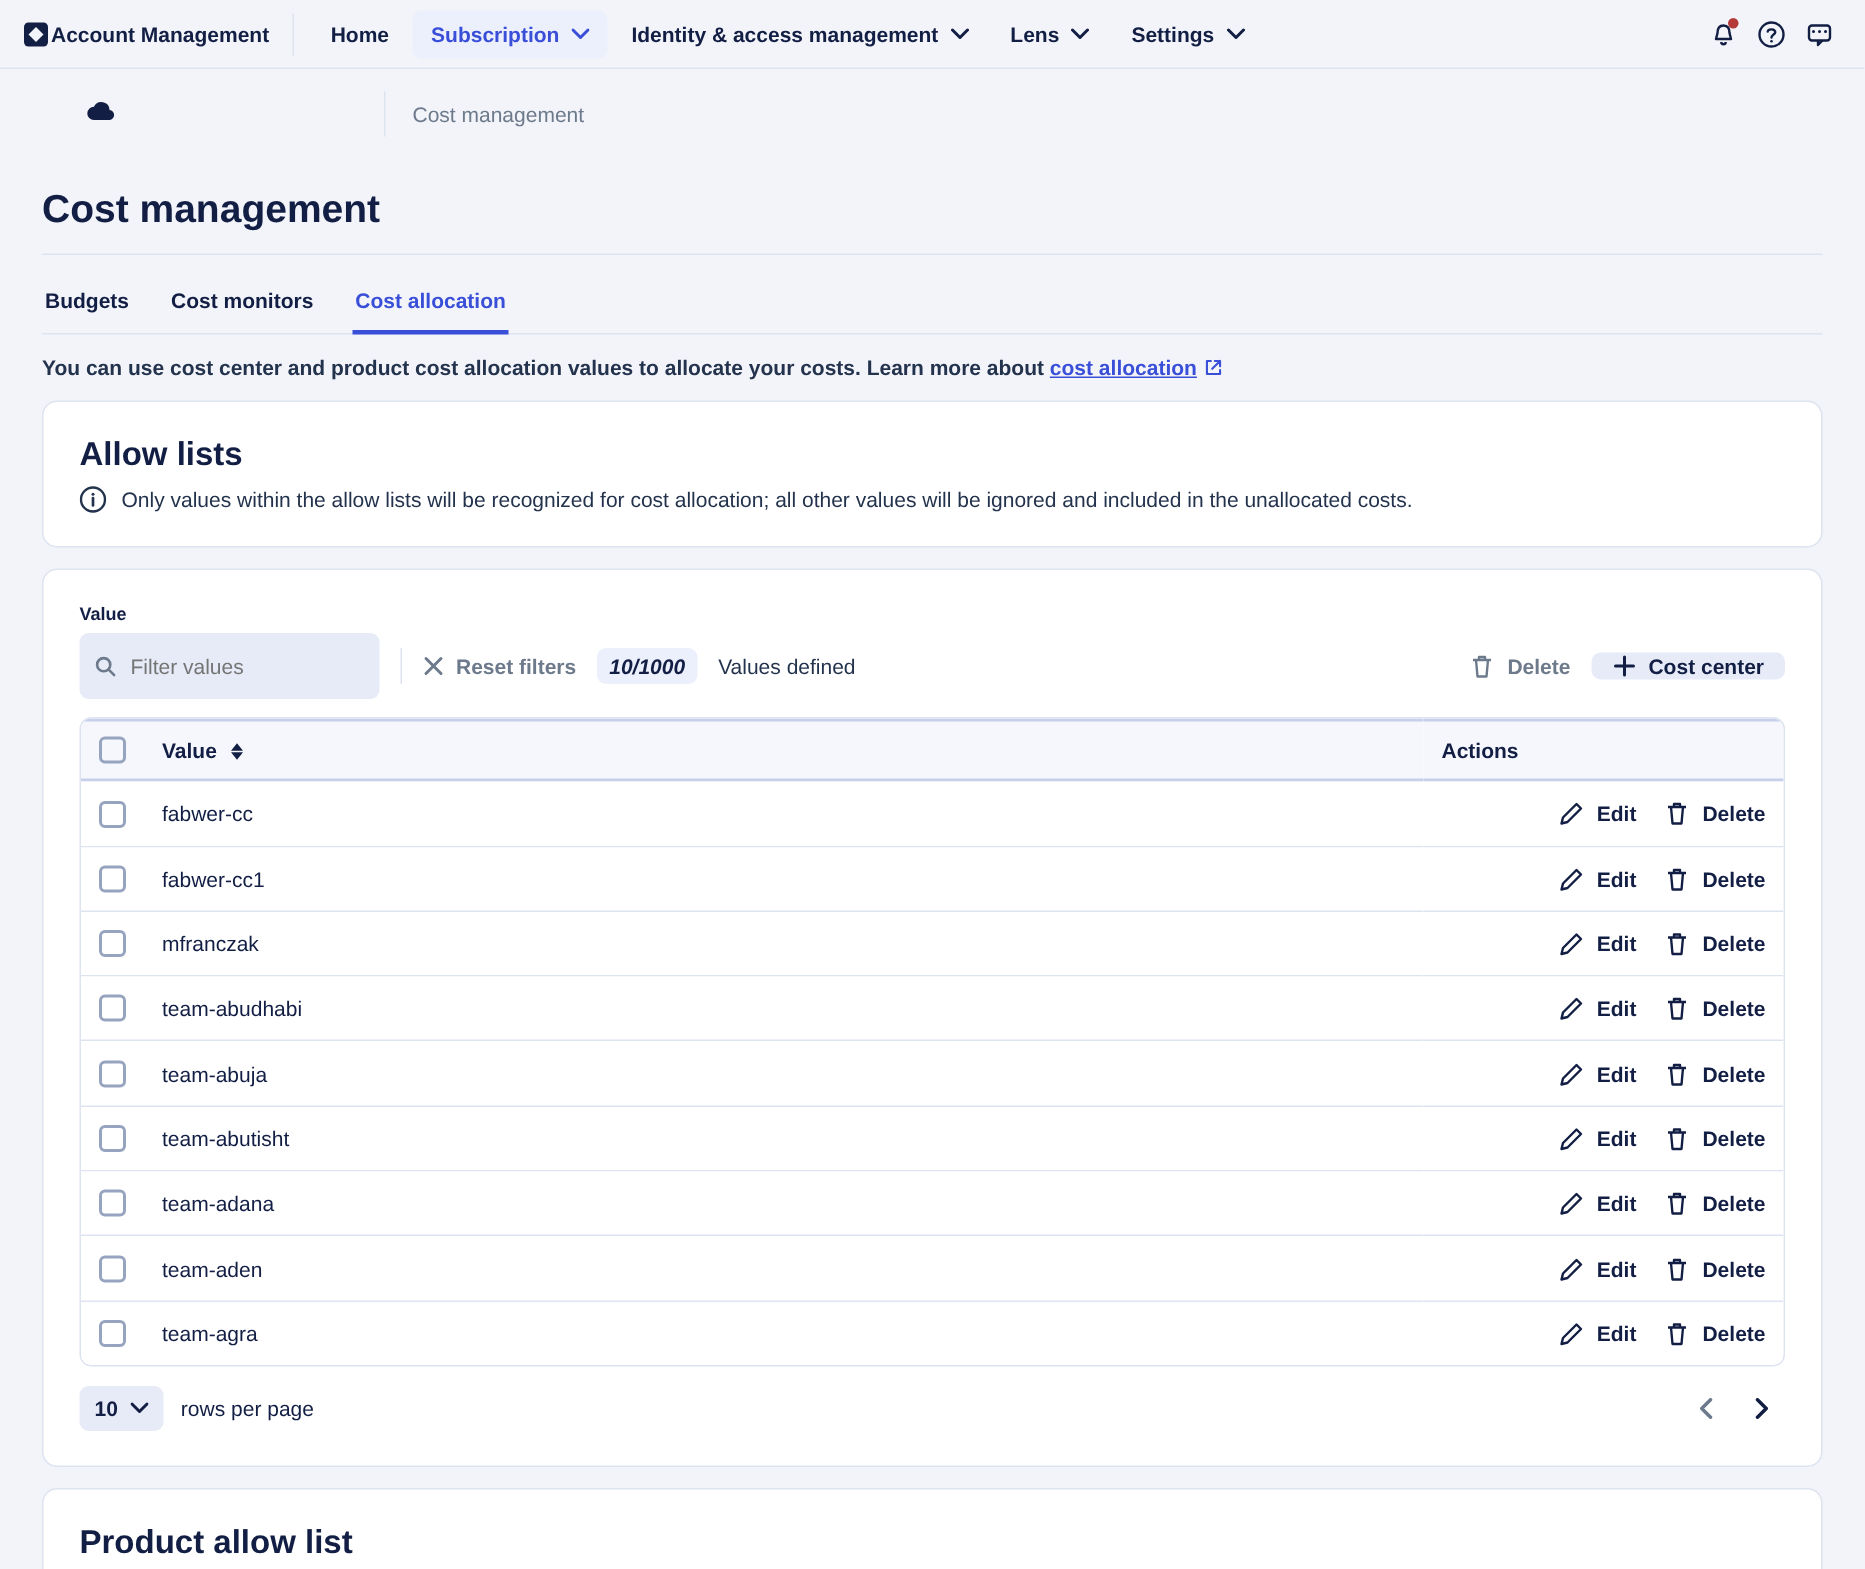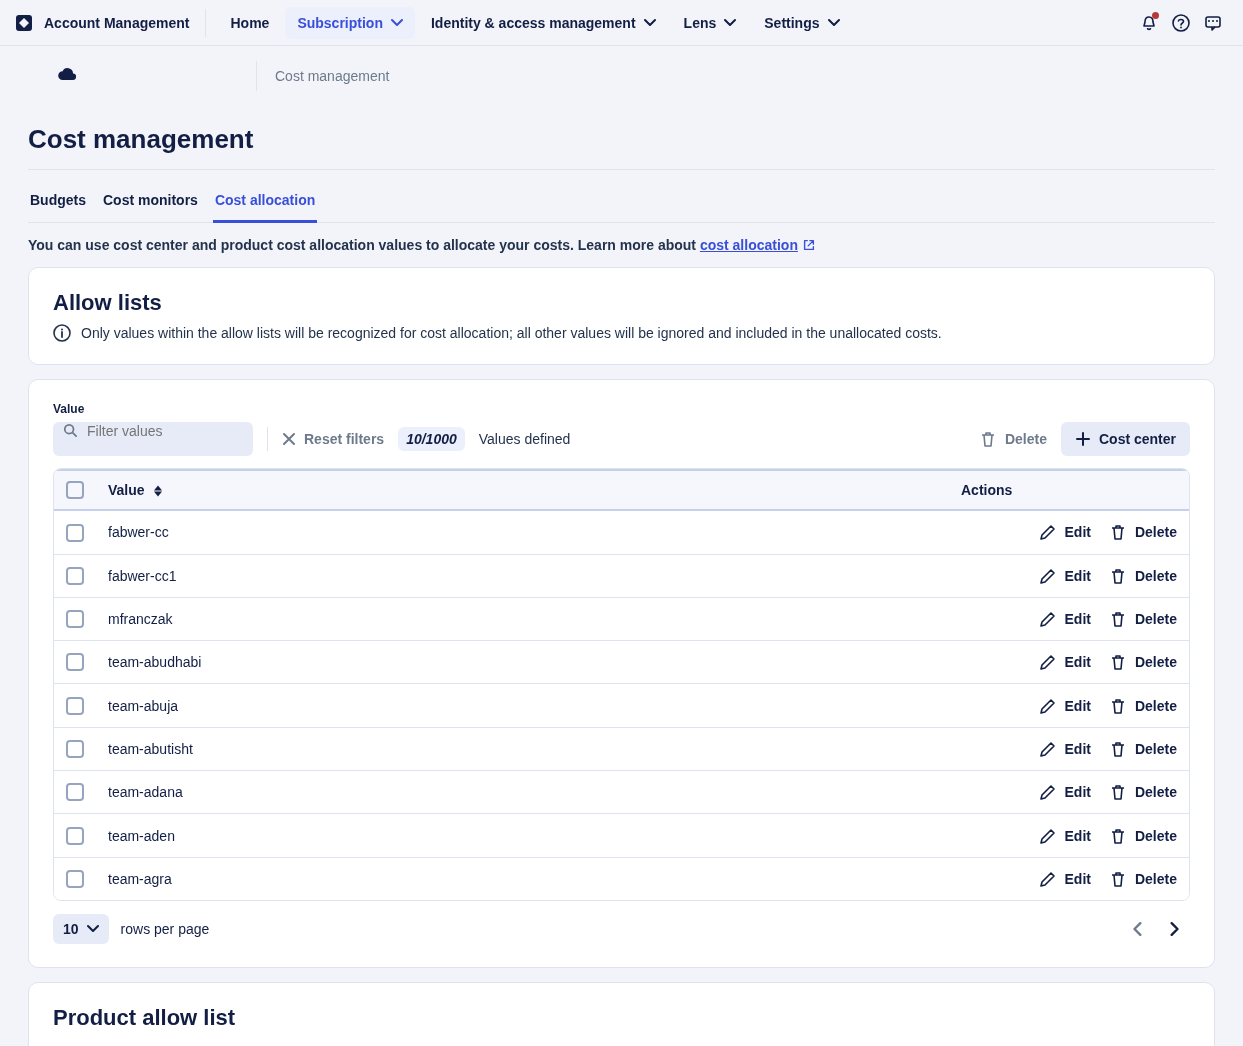--- a/index.html
+++ b/index.html
@@ -26,21 +26,20 @@
     height: 46px;
     display: flex;
     align-items: center;
     padding: 0 14px;
     border-bottom: 1px solid var(--border);
     background: var(--page);
   }
   .brand {
     display: flex;
     align-items: center;
-    gap: 10px;
     padding-right: 16px;
     border-right: 1px solid var(--border);
     height: 28px;
     font-weight: 600;
     color: var(--ink);
   }
   .brand svg { width: 20px; height: 20px; }
   .mainnav { display: flex; align-items: center; gap: 4px; margin-left: 12px; }
   .navbtn {
     display: inline-flex;
@@ -94,21 +93,21 @@
   
   .page { padding: 0 28px 40px 28px; }
   h1.page-title {
     font-size: 26px;
     font-weight: 700;
     margin: 18px 0 14px 0;
     color: var(--ink);
   }
   .hr { height: 1px; background: var(--border); margin: 0 0 0 0; }
   .tabs {
-    display: flex; gap: 13px;
+    display: flex; gap: 24px;
     border-bottom: 1px solid var(--border);
     margin-top: 8px;
   }
   .tab {
     padding: 14px 2px 12px 2px;
     font-weight: 700;
     color: var(--ink);
     cursor: pointer;
     border-bottom: 3px solid transparent;
     margin-bottom: -1px;
@@ -130,25 +129,25 @@
     margin-top: 14px;
   }
   .card h2 { margin: 0 0 8px 0; font-size: 22px; font-weight: 700; color: var(--ink); }
   .info-row { display: flex; gap: 10px; align-items: center; color: var(--ink2); }
   .info-row svg { width: 18px; height: 18px; flex: 0 0 auto; }
 
   
   .label-sm { font-size: 12px; font-weight: 700; color: var(--ink); margin-bottom: 6px; display: block; }
   .filterbar { display: flex; align-items: center; gap: 14px; }
   .search {
-    display: flex; align-items: flex-start; gap: 8px;
+    display: flex; align-items: center; gap: 8px;
     background: var(--soft);
     border-radius: 6px;
     padding: 0 10px;
-    height: 34px;
+    height: 44px;
     width: 200px;
     color: var(--muted);
   }
   .search input {
     border: none; background: transparent; outline: none;
     font-size: 14px; color: var(--ink); width: 100%;
   }
   .sep-v { width: 1px; height: 24px; background: var(--border); }
   .linkbtn {
     display: inline-flex; align-items: center; gap: 8px;
@@ -160,21 +159,21 @@
     background: var(--chip);
     border-radius: 6px;
     padding: 4px 8px;
     font-weight: 700;
     color: var(--ink);
     font-style: italic;
   }
   .mutetxt { color: var(--ink2); }
   .btn {
     display: inline-flex; align-items: center; gap: 8px;
-    height: 34px; padding: 0 14px;
+    height: 18px; padding: 0 14px;
     border-radius: 6px; font-weight: 700;
     cursor: pointer;
   }
   .btn.secondary { background: var(--soft); color: var(--ink); }
   .btn svg { width: 16px; height: 16px; }
 
   
   table.grid {
     width: 100%;
     border-collapse: separate;

